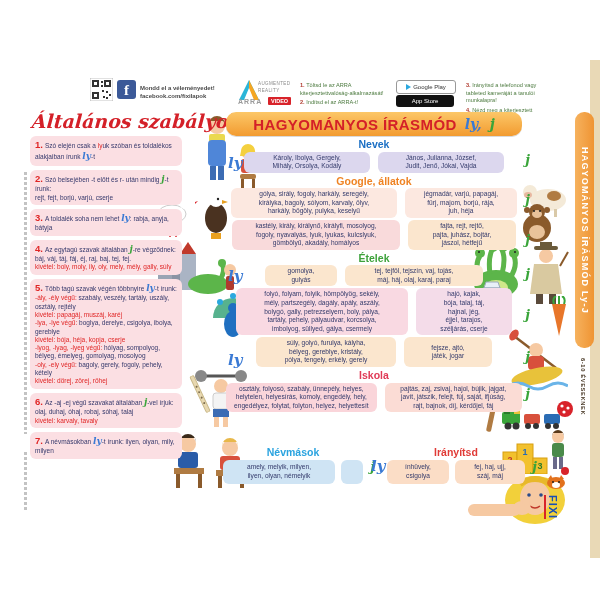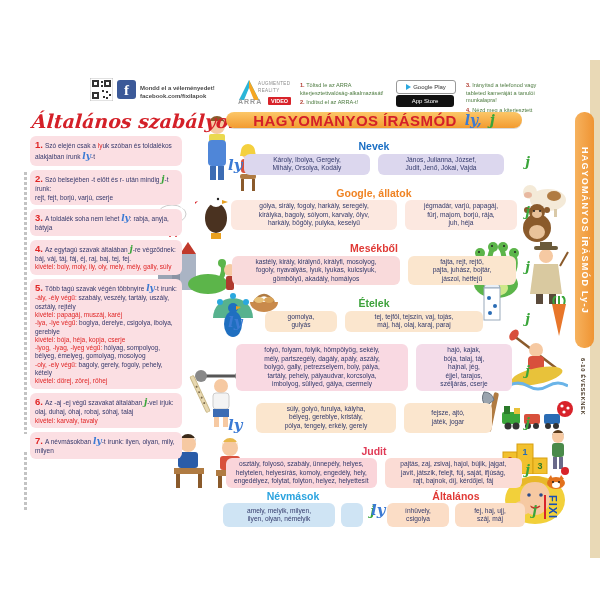--- a/index.html
+++ b/index.html
@@ -30,35 +30,35 @@
     font-size:19px;transform:skewX(-4deg);margin:0 0 4px 2px;white-space:nowrap;}
   .rule{background:#fbdfe3;border-radius:6px;padding:3px 5px;margin-bottom:4px;font-size:6.5px;
     line-height:1.28;color:#35386b;white-space:pre-line;}
   .rule-num{color:#e02525;font-weight:bold;font-size:9.5px;margin-right:2px;}
   .seg-red{color:#e02525;}
   .seg-ly{color:#3b7ad4;font-family:"DejaVu Serif",serif;font-style:italic;font-weight:bold;font-size:9px;}
   .seg-j{color:#3aa53a;font-family:"DejaVu Serif",serif;font-style:italic;font-weight:bold;font-size:9px;}
 
   
   .main-col{position:absolute;left:226px;top:112px;width:296px;z-index:2;}
-  .title-banner{background:linear-gradient(#fcc768,#f29b30);border-radius:10px;height:16px;
+  .title-banner{background:linear-gradient(#fcc768,#f29b30);border-radius:10px;height:24px;
     display:flex;align-items:center;justify-content:center;gap:8px;box-shadow:0 1px 0 rgba(0,0,0,.15);}
   .title-text{color:#d42028;font-weight:bold;font-size:15px;letter-spacing:.4px;}
   .title-script-ly{color:#3b7ad4;font-family:"DejaVu Serif",serif;font-style:italic;font-weight:bold;font-size:14px;}
   .title-script-j{color:#3aa53a;font-family:"DejaVu Serif",serif;font-style:italic;font-weight:bold;font-size:14px;}
-  .section{position:relative;text-align:center;margin-top:12px;}
+  .section{position:relative;text-align:center;margin-top:2px;}
   .sec-title{font-weight:bold;font-size:10.5px;line-height:1.2;}
   .sec-row{display:flex;justify-content:center;align-items:stretch;gap:8px;margin-top:1px;}
   .word-box{border-radius:6px;padding:2px 4px;font-size:6.6px;line-height:1.3;color:#333a6b;
     white-space:pre-line;display:flex;align-items:center;justify-content:center;text-align:center;}
   .glyph{position:absolute;font-family:"DejaVu Serif",serif;font-style:italic;font-weight:bold;pointer-events:none;}
   .glyph-ly{color:#3b7ad4;font-size:15px;left:2px;top:45%;}
   .glyph-j{color:#3aa53a;font-size:13px;right:-8px;top:40%;}
   .bottom-row{display:flex;justify-content:center;gap:24px;margin-top:2px;}
-  .bottom-part{position:relative;text-align:center;}
+  .bottom-part{position:relative;text-align:center;margin-top:32px;}
   .bottom-boxes{display:flex;gap:6px;justify-content:center;margin-top:1px;}
 
   
   .v-banner{position:absolute;left:575px;top:112px;width:19px;height:236px;background:linear-gradient(90deg,#f6b25e,#ef9433);
     border-radius:9px;display:flex;align-items:center;justify-content:center;z-index:3;}
   .v-banner span{writing-mode:vertical-rl;color:#fff;font-weight:bold;font-size:9px;letter-spacing:1.2px;white-space:nowrap;}
   .v-age{position:absolute;left:580px;top:358px;writing-mode:vertical-rl;font-size:5.8px;font-weight:bold;color:#4a3a28;letter-spacing:.6px;}
   .fixi{position:absolute;left:544px;top:474px;width:24px;height:50px;text-align:center;z-index:3;}
   .fixi-word{writing-mode:vertical-rl;color:#1a4fb4;font-weight:bold;font-size:11px;letter-spacing:1px;
     border-left:2px solid #d8232a;padding-left:1px;margin-top:1px;}
@@ -178,21 +178,20 @@
             <div class="word-box" style="background: rgb(252, 232, 224); width: 158px;">gólya, sirály, fogoly, harkály, seregély,
 királyka, bagoly, sólyom, karvaly, ölyv,
 harkály, bögöly, pulyka, keselyű</div>
             <div class="word-box" style="background: rgb(252, 232, 224); width: 104px;">jégmadár, varjú, papagáj,
 fürj, majom, borjú, rája,
 juh, héja</div>
           </div>
           <span class="glyph glyph-j">j</span>
         </div>
         <div class="section">
-          <div class="sec-title" style="color: rgb(224, 58, 54);">Mesékből</div>
           <div class="sec-row">
             <div class="word-box" style="background: rgb(249, 218, 219); width: 160px;">kastély, király, királynő, királyfi, mosolyog,
 fogoly, nyavalyás, lyuk, lyukas, kulcslyuk,
 gömbölyű, akadály, homályos</div>
             <div class="word-box" style="background: rgb(251, 230, 206); width: 100px;">fajta, rejt, rejtő,
 pajta, juhász, bojtár,
 jászol, hétfejű</div>
           </div>
           <span class="glyph glyph-j">j</span>
         </div>
@@ -227,21 +226,21 @@
             <div class="word-box" style="background: rgb(251, 230, 206); width: 132px;">súly, golyó, furulya, kályha,
 bélyeg, gereblye, kristály,
 pólya, tengely, erkély, gerely</div>
             <div class="word-box" style="background: rgb(251, 230, 206); width: 80px;">fejsze, ajtó,
 játék, jogar</div>
           </div>
           <span class="glyph glyph-ly">ly</span>
           <span class="glyph glyph-j">j</span>
         </div>
         <div class="section">
-          <div class="sec-title" style="color: rgb(224, 58, 86);">Judit</div>
+          <div class="sec-title" style="color: rgb(224, 58, 86);">Iskola</div>
           <div class="sec-row">
             <div class="word-box" style="background: rgb(250, 213, 218); width: 150px;">osztály, folyosó, szabály, ünnepély, helyes,
 helytelen, helyesírás, komoly, engedély, hely,
 engedélyez, folytat, folyton, helyez, helyettesít</div>
             <div class="word-box" style="background: rgb(251, 220, 213); width: 136px;">pajtás, zaj, zsivaj, hajol, bújik, jajgat,
 javít, játszik, felejt, fúj, saját, ifjúság,
 rajt, bajnok, díj, kérdőjel, fáj</div>
           </div>
           <span class="glyph glyph-j">j</span>
         </div>
@@ -250,21 +249,21 @@
         <div class="bottom-part">
           <div class="sec-title" style="color: rgb(42, 163, 223);">Névmások</div>
           <div class="bottom-boxes">
             <div class="word-box" style="background: rgb(207, 228, 244); width: 104px; min-height: 20px;">amely, melyik, milyen,
 ilyen, olyan, némelyik</div>
             <div class="word-box" style="background: rgb(207, 228, 244); width: 14px; min-height: 20px;"></div>
           </div>
           <span class="glyph glyph-j" style="right: -12px; top: 35%;">j</span>
         </div>
         <div class="bottom-part">
-          <div class="sec-title" style="color: rgb(224, 58, 54);">Általános</div>
+          <div class="sec-title" style="color: rgb(224, 58, 54);">Irányítsd</div>
           <div class="bottom-boxes">
             <div class="word-box" style="background: rgb(251, 221, 198); width: 54px; min-height: 20px;">ínhüvely,
 csigolya</div>
             <div class="word-box" style="background: rgb(251, 221, 198); width: 62px; min-height: 20px;">fej, haj, ujj,
 száj, máj</div>
           </div>
           <span class="glyph glyph-ly" style="left: -16px; top: 30%;">ly</span>
           <span class="glyph glyph-j" style="right: -12px; top: 35%;">j</span>
         </div>
       </div>

